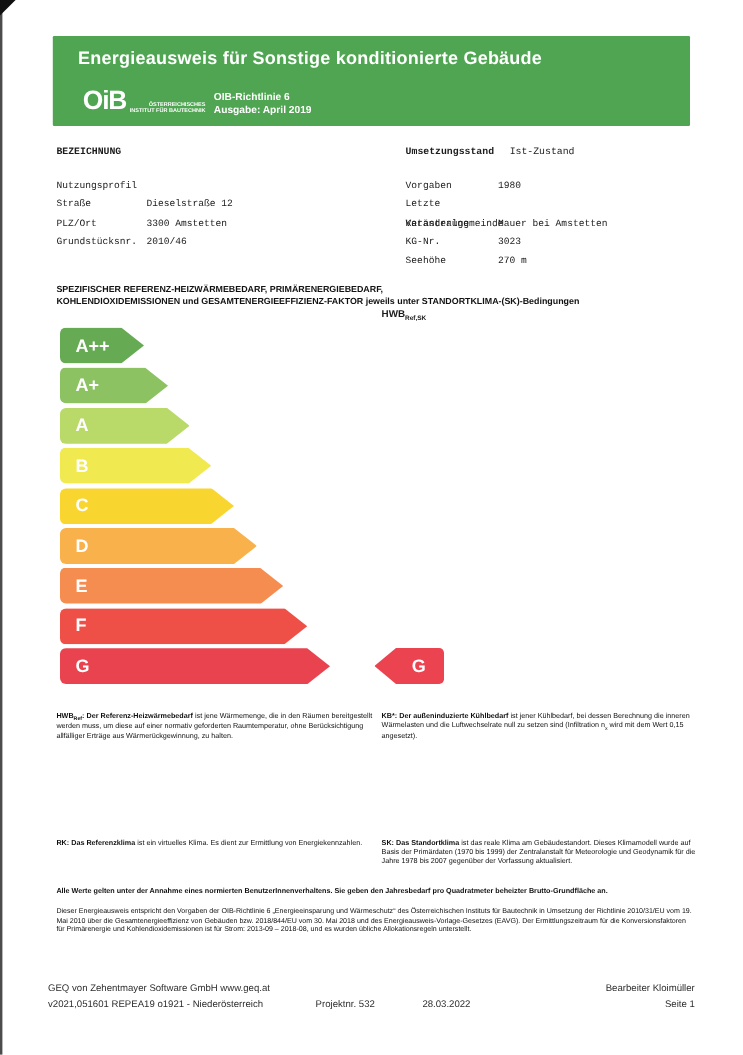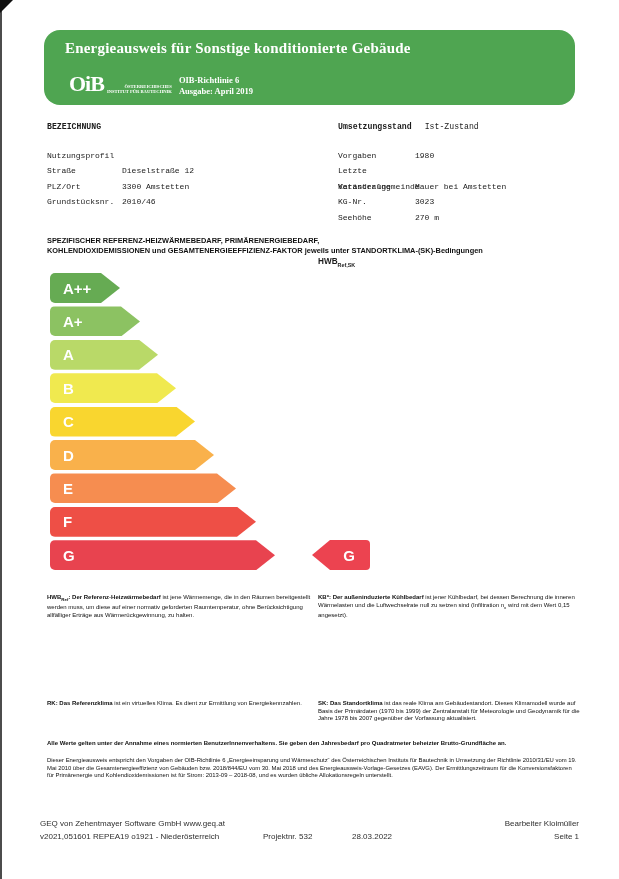--- a/index.html
+++ b/index.html
@@ -8,21 +8,21 @@
     font-family:"Liberation Sans","DejaVu Sans",sans-serif;color:#1c1c1c;
     -webkit-font-smoothing:antialiased;
   }
   
   .edge-line{position:absolute;left:0;top:0;width:2px;height:879px;background:#4c4c4c;}
   .corner-mark{position:absolute;left:0;top:0;width:0;height:0;
     border-top:13px solid #101010;border-right:13px solid transparent;}
 
   
   .banner{position:absolute;left:44px;top:30px;width:531px;height:75px;
-    border-radius:16px;color:#fff;font-family:Liberation Serif, serif;}
+    border-radius:1px;color:#fff;}
   .banner-title{position:absolute;left:21px;top:10px;font-size:15px;font-weight:bold;letter-spacing:.2px;}
   .logo-row{position:absolute;left:25px;top:43px;display:flex;align-items:flex-start;}
   .oib-word{font-size:22px;font-weight:bold;line-height:22px;letter-spacing:-1px;}
   .oib-sub{font-size:4.6px;font-weight:bold;line-height:5.2px;margin-left:3px;margin-top:11px;text-align:right;}
   .richtlinie-block{margin-left:7px;font-size:8.5px;font-weight:600;line-height:10.5px;margin-top:2px;}
 
   
   .fields{position:absolute;top:119px;font-size:8px;line-height:15.5px;font-family:Liberation Mono, monospace;}
   .fields-left{left:47px;width:280px;}
   .fields-right{left:338px;width:250px;}

